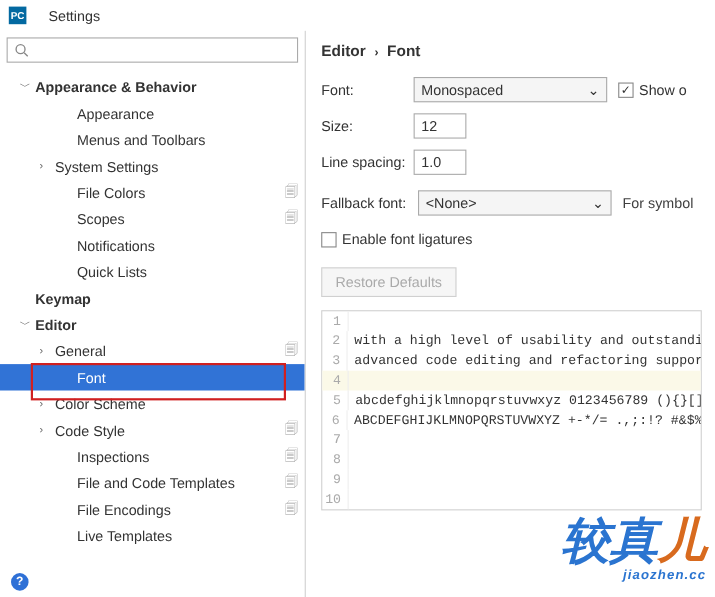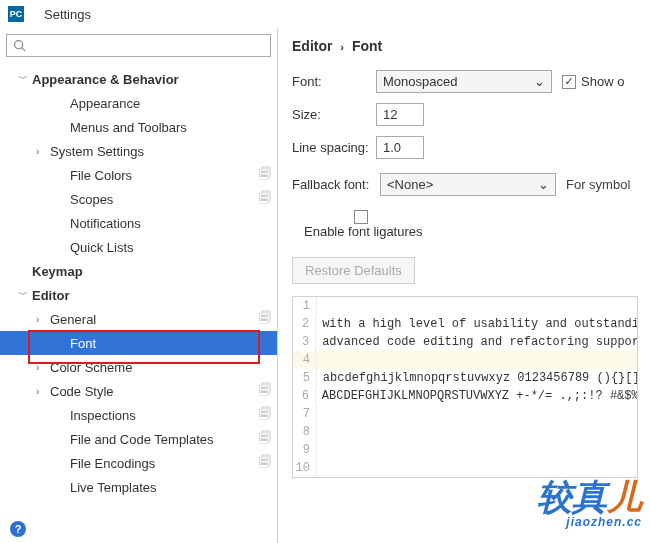--- a/index.html
+++ b/index.html
@@ -37,21 +37,21 @@
 .check-row { display: flex; align-items: center; margin-left: 10px; }
 .check-box { width: 14px; height: 14px; border: 1px solid #888; margin-right: 5px; display: flex; align-items: center; justify-content: center; font-size: 11px; color: #333; }
 .hint { color: #404040; margin-left: 10px; }
 .restore-btn { border: 1px solid #d0d0d0; background: #f6f6f6; color: #aaa; padding: 5px 12px; margin-top: 8px; display: inline-block; }
 .preview { border: 1px solid #d0d0d0; margin-top: 12px; font-family: 'Courier New', monospace; font-size: 12px; line-height: 18px; width: 346px; }
 .pv-row { display: flex; }
 .pv-row.hl { background: #fbf9e8; }
 .pv-num { width: 24px; text-align: right; color: #aaa; padding-right: 6px; border-right: 1px solid #eee; }
 .pv-txt { padding-left: 6px; white-space: pre; overflow: hidden; }
 .watermark { position: absolute; right: 8px; bottom: 14px; font-style: italic; font-weight: bold; }
-.watermark .wm-big { font-size: 35px; color: #2a74d0; }
+.watermark .wm-big { font-size: 44px; color: #2a74d0; }
 .watermark .wm-big .accent { color: #d86a1e; }
 .watermark .wm-sub { font-size: 12px; color: #2a74d0; letter-spacing: 1px; text-align: right; margin-top: -6px; }
 </style>
 </head>
 <body>
 
 <div class="titlebar">
   <div class="app-icon">PC</div>
   <span>Settings</span>
 </div>
@@ -181,21 +181,21 @@
     <div class="form-row" style="margin-top:14px;">
       <span class="form-label" style="width:88px;">Fallback font:</span>
       <div class="select fallback-select">
         <span>&lt;None&gt;</span>
         <span>⌄</span>
       </div>
       <span class="hint">For symbol</span>
     </div>
 
     <div class="form-row" style="margin-top:14px;">
-      <div class="check-row" style="margin-left:12px;flex-direction:column;">
+      <div class="check-row" style="margin-left:0;">
         <div class="check-box"></div>
         <span>Enable font ligatures</span>
       </div>
     </div>
 
     <div class="restore-btn">
       <span>Restore Defaults</span>
     </div>
 
     <div class="preview">

